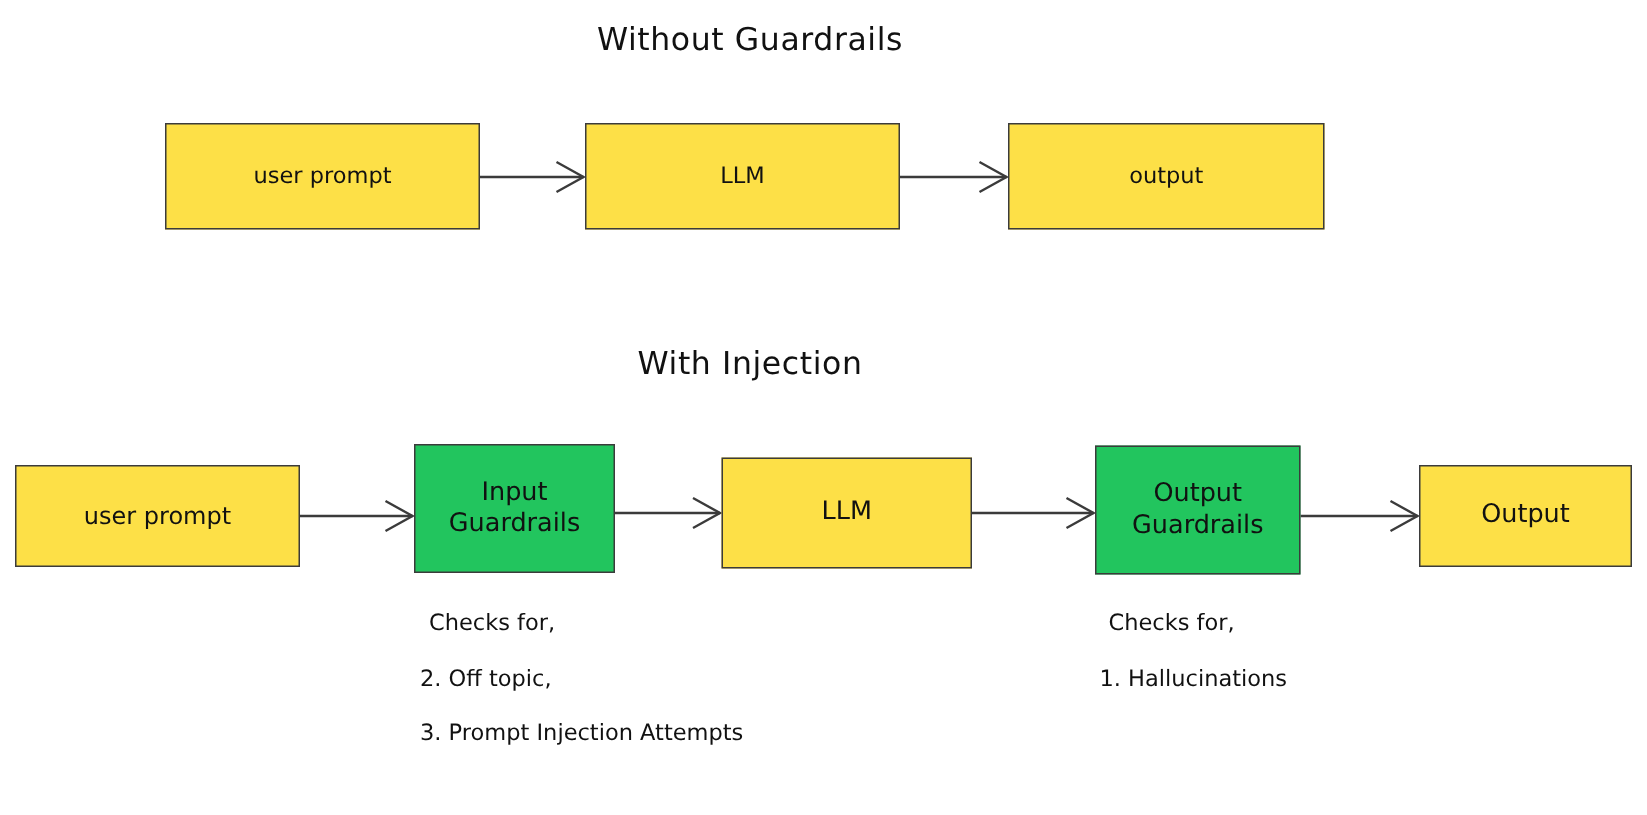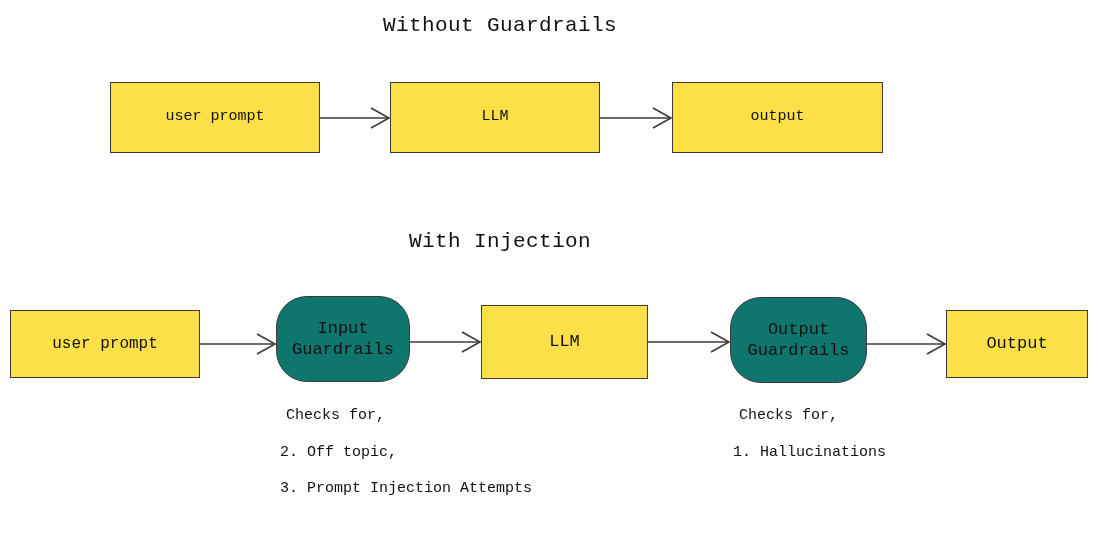--- a/index.html
+++ b/index.html
@@ -14,21 +14,20 @@
     position: relative;
     overflow: hidden;
     font-family: "DejaVu Sans", sans-serif;
     color: #000000;
   }
   .canvas {
     position: absolute;
     left: 0; top: 0;
     width: 1042px;
     height: 543px;
-    font-family: Liberation Mono, monospace;
   }
   .svg-layer {
     position: absolute;
     left: 0; top: 0;
     width: 1098px;
     height: 543px;
     pointer-events: none;
   }
   .section-title {
     position: absolute;
@@ -46,21 +45,21 @@
     box-sizing: border-box;
     border: 1.6px solid #3b3b3b;
     display: flex;
     align-items: center;
     justify-content: center;
     text-align: center;
     line-height: 1.25;
     color: #111111;
   }
   .node.blue  { background: #fde047; }
-  .node.peach { background: #0f766e; border-radius: 31px; }
+  .node.peach { background: #22c55e; }
 
   .node-label { display: block; white-space: pre-line; }
 
   
   #node-r1-user   { left: 110px; top: 82px;  width: 210px; height: 71px; font-size: 15px; }
   #node-r1-llm    { left: 390px; top: 82px;  width: 210px; height: 71px; font-size: 15px; }
   #node-r1-output { left: 672px; top: 82px;  width: 211px; height: 71px; font-size: 15px; }
 
   
   #node-r2-user    { left: 10px;  top: 310px; width: 190px; height: 68px; font-size: 16px; }

